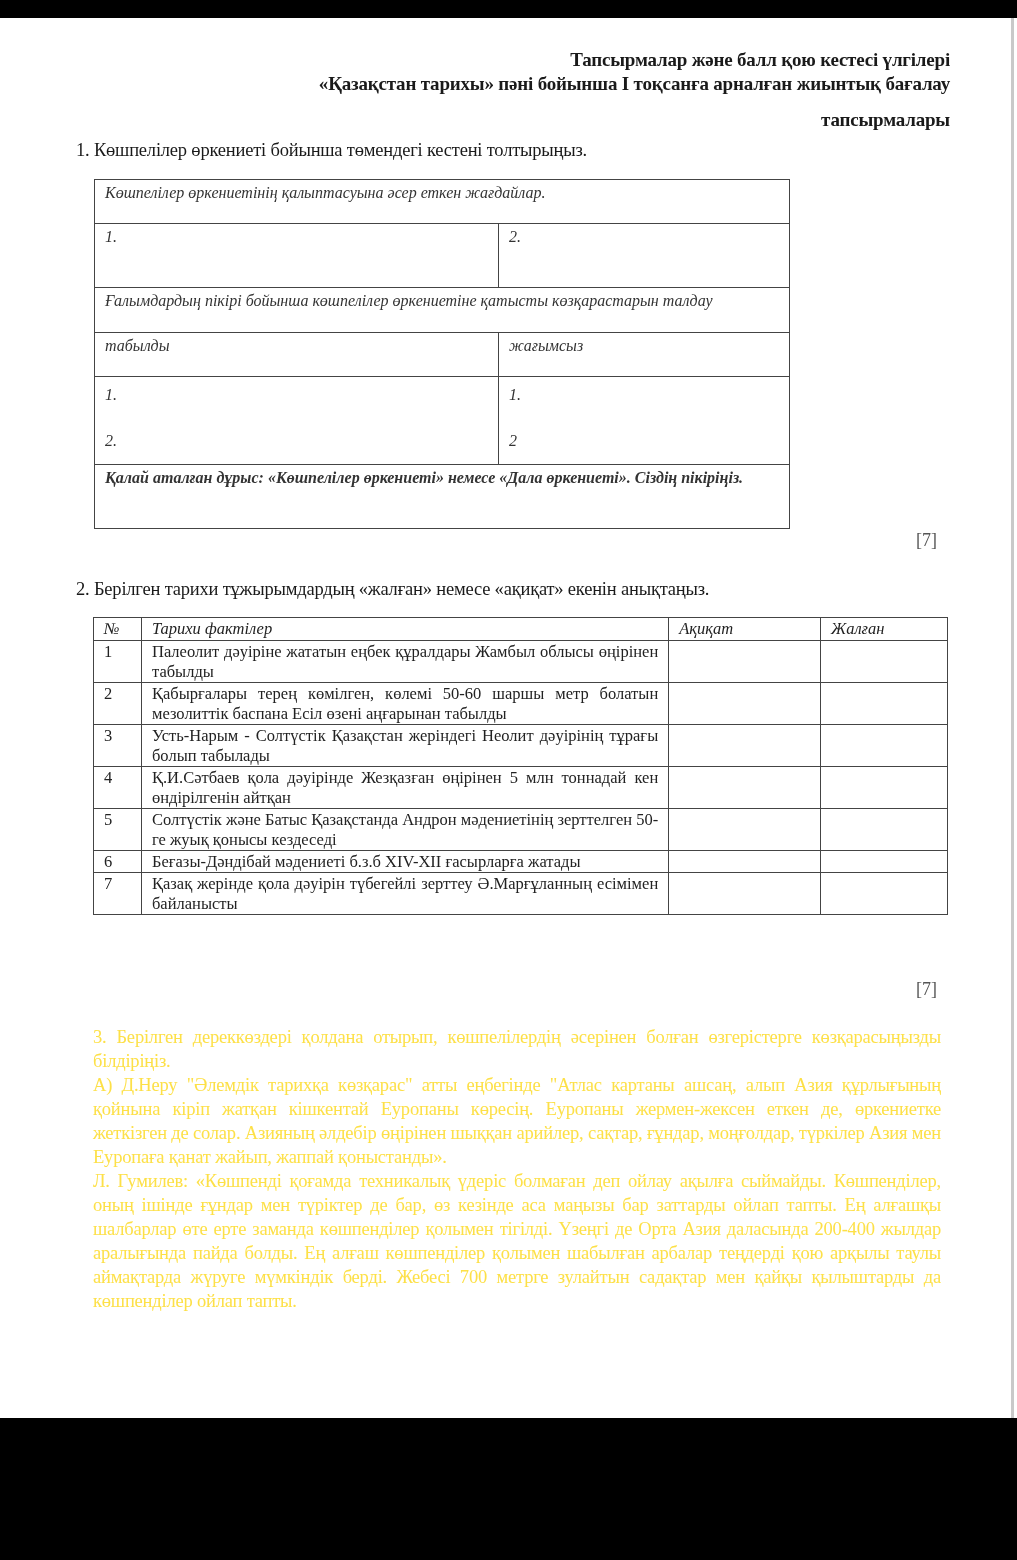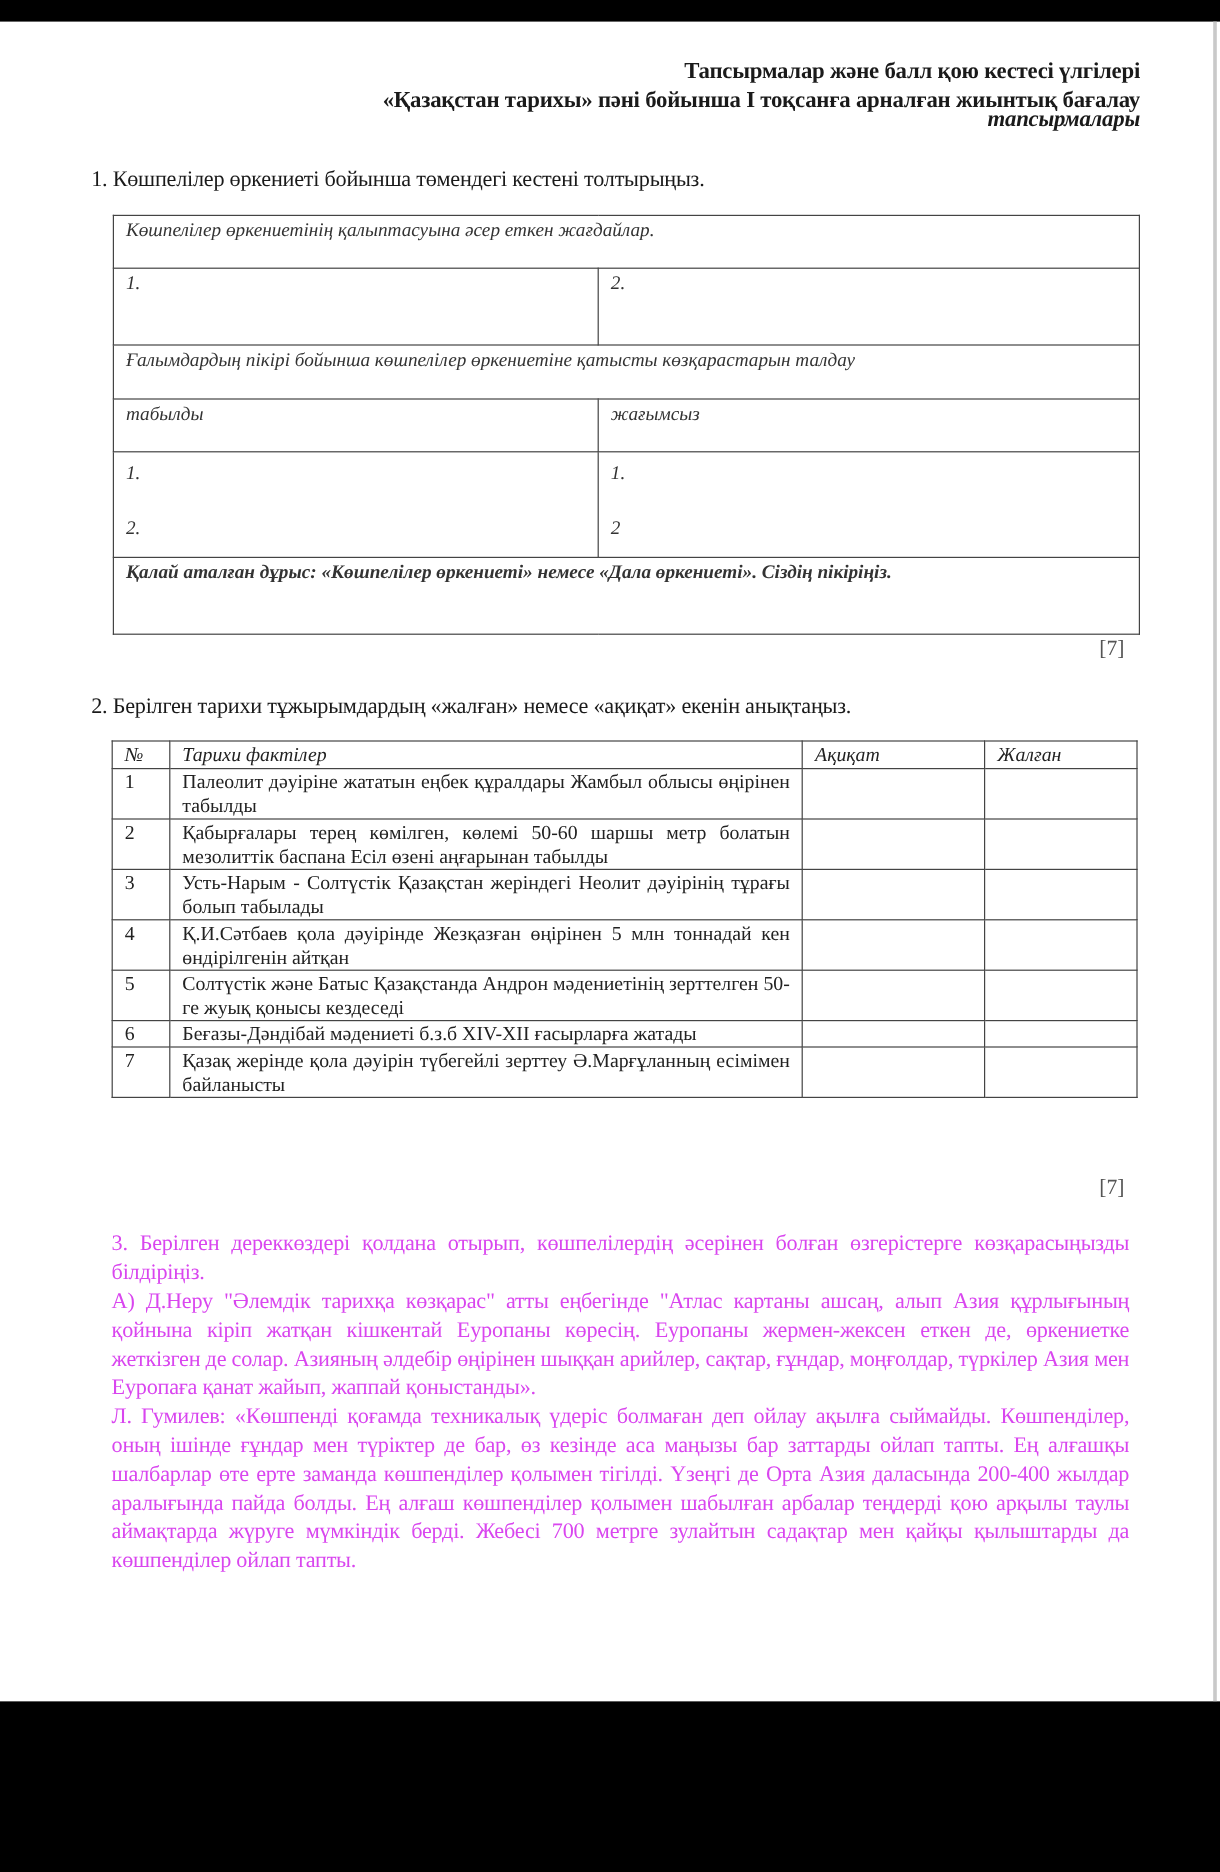--- a/index.html
+++ b/index.html
@@ -8,28 +8,28 @@
 
   .top-bar { position: absolute; left: 0; top: 0; width: 1017px; height: 18px; background: #000; }
   .page { position: absolute; left: 0; top: 18px; width: 1010px; height: 1400px; background: #fff; }
   .scroll-edge { position: absolute; left: 1010px; top: 18px; width: 7px; height: 1400px; background: #fff; }
   .scroll-edge::before { content: ""; position: absolute; left: 1px; top: 0; width: 3px; height: 100%; background: #c9c9c9; }
   .bottom-bar { position: absolute; left: 0; top: 1418px; width: 1017px; height: 142px; background: #000; }
 
   .title { position: absolute; left: 80px; width: 870px; text-align: right; font-weight: bold; font-size: 19px; line-height: 24px; letter-spacing: -0.2px; }
   .t1 { top: 48px; }
   .t2 { top: 72px; }
-  .t3 { top: 88px; font-style: italic; }
+  .t3 { top: 108px; }
 
   .q { position: absolute; left: 76px; font-size: 18.5px; line-height: 24px; letter-spacing: -0.2px; }
   .q1 { top: 138px; }
   .q2 { top: 577px; }
 
   
-  .tbl1 { position: absolute; left: 94px; top: 179px; width: 856px; border-collapse: collapse; font-style: italic; font-size: 16px; color: #333; }
+  .tbl1 { position: absolute; left: 94px; top: 179px; width: 696px; border-collapse: collapse; font-style: italic; font-size: 16px; color: #333; }
   .tbl1 td { border: 1px solid #444; vertical-align: top; padding: 4px 10px; }
   .tbl1 .r-head td { height: 44px; }
   .tbl1 .r-num td { height: 64px; }
   .tbl1 .r-scholar td { height: 45px; margin-left: 48px; }
   .tbl1 .r-pn td { height: 44px; }
   .tbl1 .r-items td { height: 88px; line-height: 24px; padding-top: 6px; }
   .tbl1 .r-items td div + div { margin-top: 22px; }
   .tbl1 .r-q td { height: 64px; font-weight: bold; }
   .tbl1 td.half { width: 404px; }
 
@@ -40,21 +40,21 @@
   
   .tbl2 { position: absolute; left: 93px; top: 617px; width: 855px; border-collapse: collapse; font-size: 16.5px; line-height: 20px; color: #222; }
   .tbl2 td, .tbl2 th { border: 1px solid #444; vertical-align: top; padding: 1px 10px 0 10px; font-weight: normal; text-align: left; }
   .tbl2 th { font-style: italic; height: 23px; }
   .tbl2 .c-num { width: 48px; padding-left: 10px; }
   .tbl2 .c-fact { width: 528px; text-align: justify; text-align-last: left; }
   .tbl2 .c-true { width: 152px; }
   .tbl2 .c-false { width: 127px; }
 
   
-  .q3 { position: absolute; left: 93px; top: 1025px; width: 848px; font-size: 18.5px; line-height: 24px; text-align: justify; letter-spacing: -0.2px; color: #d946ef; }
+  .q3 { position: absolute; left: 93px; top: 1025px; width: 848px; font-size: 18.5px; line-height: 24px; text-align: justify; letter-spacing: -0.2px; color: #fde047; }
   .q3 p { margin: 0; }
 </style>
 </head>
 <body>
 
 <div class="top-bar"></div>
 <div class="page"></div>
 <div class="scroll-edge"></div>
 <div class="bottom-bar"></div>
 

